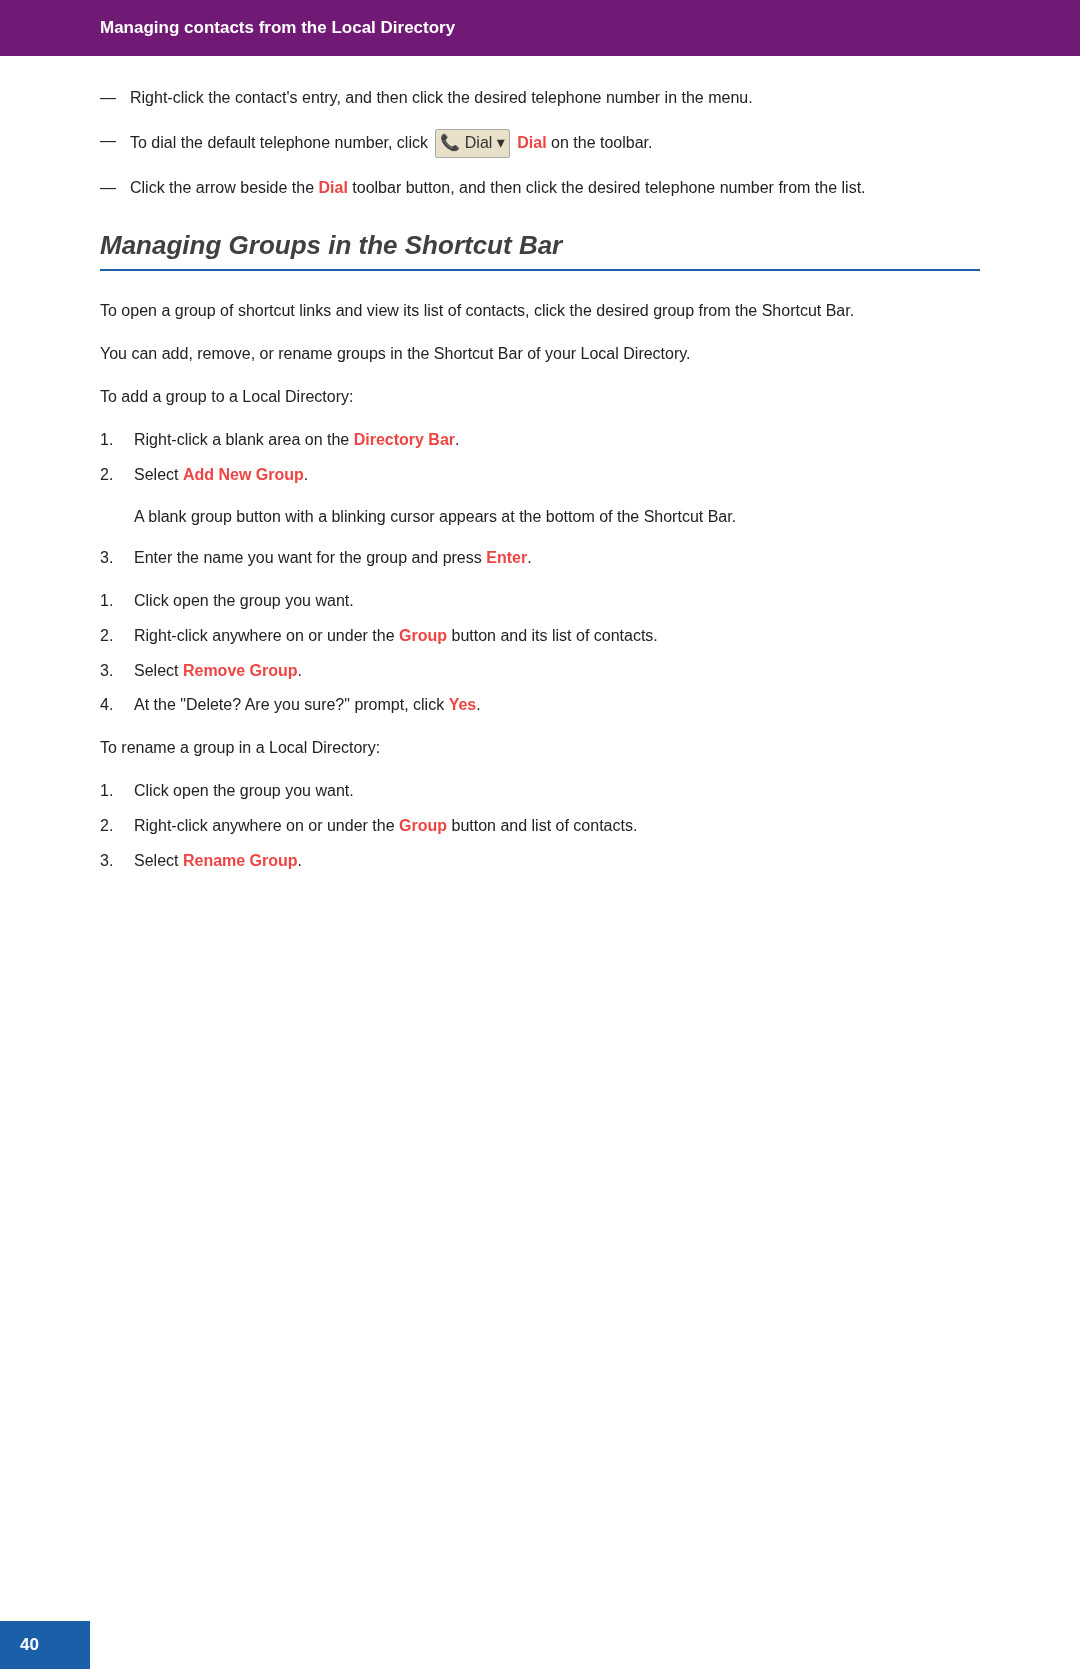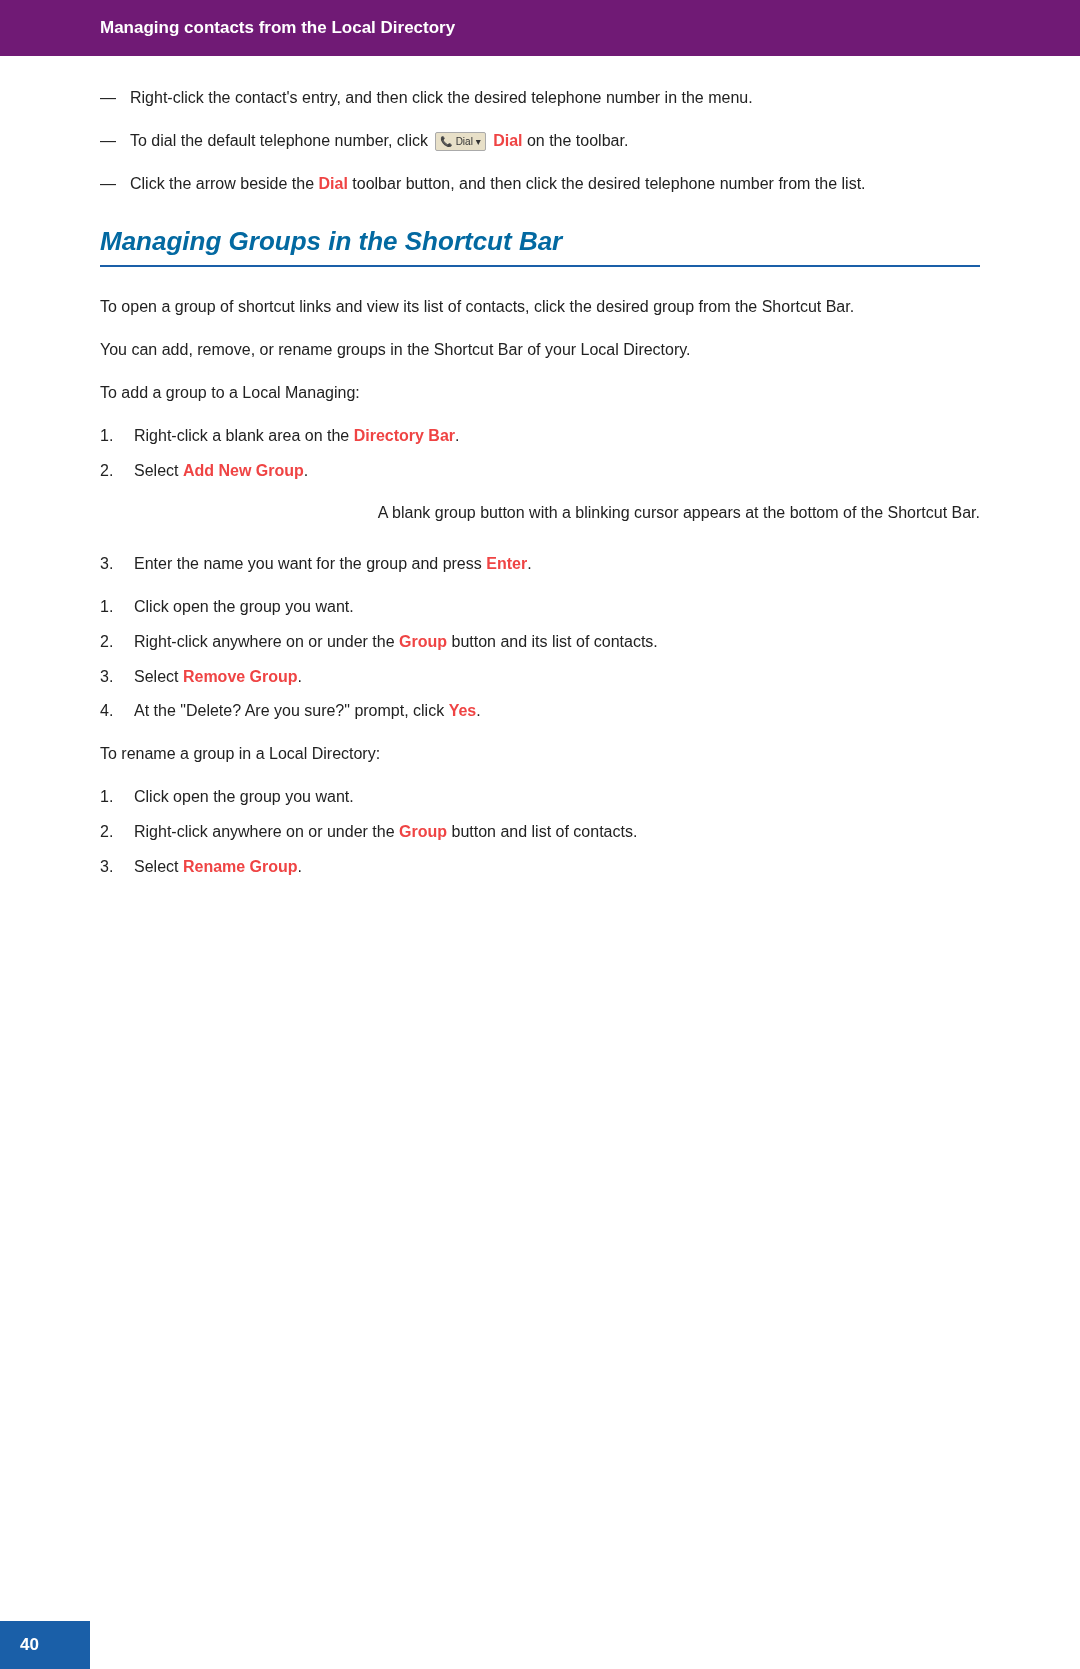--- a/index.html
+++ b/index.html
@@ -58,35 +58,35 @@
       flex: 1;
       line-height: 1.55;
     }
 
     .dial-icon {
       display: inline-block;
       background: #e8e0c8;
       border: 1px solid #aaa;
       border-radius: 2px;
       padding: 1px 4px;
-      font-size: 10px;
+      font-size: 16px;
       color: #333;
       margin: 0 3px;
       vertical-align: middle;
       white-space: nowrap;
     }
 
     .link-blue {
       color: #ef4444;
       font-weight: bold;
       text-decoration: none;
     }
 
     .section-title {
-      color: #0369a1;
+      color: #404040;
       font-size: 26px;
       font-weight: bold;
       font-style: italic;
       border-bottom: 2px solid #1a5fa8;
       padding-bottom: 8px;
       margin-top: 30px;
       margin-bottom: 28px;
     }
 
     .para {
@@ -114,24 +114,23 @@
       color: #222;
     }
 
     .ordered-list li .li-text {
       flex: 1;
       line-height: 1.55;
     }
 
     .sub-para {
       margin-left: 34px;
-      margin-bottom: 26px;
-      line-height: 1.55;
-      font-size: 16px;
-      text-align: right;
+      margin-bottom: 16px;
+      line-height: 1.55;
+      font-size: 16px;
     }
 
     .footer-bar {
       position: absolute;
       bottom: 0;
       left: 0;
       width: 90px;
       background-color: #1a5fa8;
       padding: 14px 20px;
     }
@@ -174,21 +173,21 @@
         Click the arrow beside the <span class="link-blue">Dial</span> toolbar button, and then click the desired telephone number from the list.
       </span>
     </li>
   </ul>
 
   <h2 class="section-title">Managing Groups in the Shortcut Bar</h2>
 
   <p class="para">To open a group of shortcut links and view its list of contacts, click the desired group from the Shortcut Bar.</p>
   <p class="para">You can add, remove, or rename groups in the Shortcut Bar of your Local Directory.</p>
 
-  <p class="para">To add a group to a Local Managing:</p>
+  <p class="para">To add a group to a Local Directory:</p>
 
   <ol class="ordered-list">
     <li>
       <span class="num">1.</span>
       <span class="li-text">
         Right-click a blank area on the <span class="link-blue">Directory Bar</span>.
       </span>
     </li>
     <li>
       <span class="num">2.</span>

